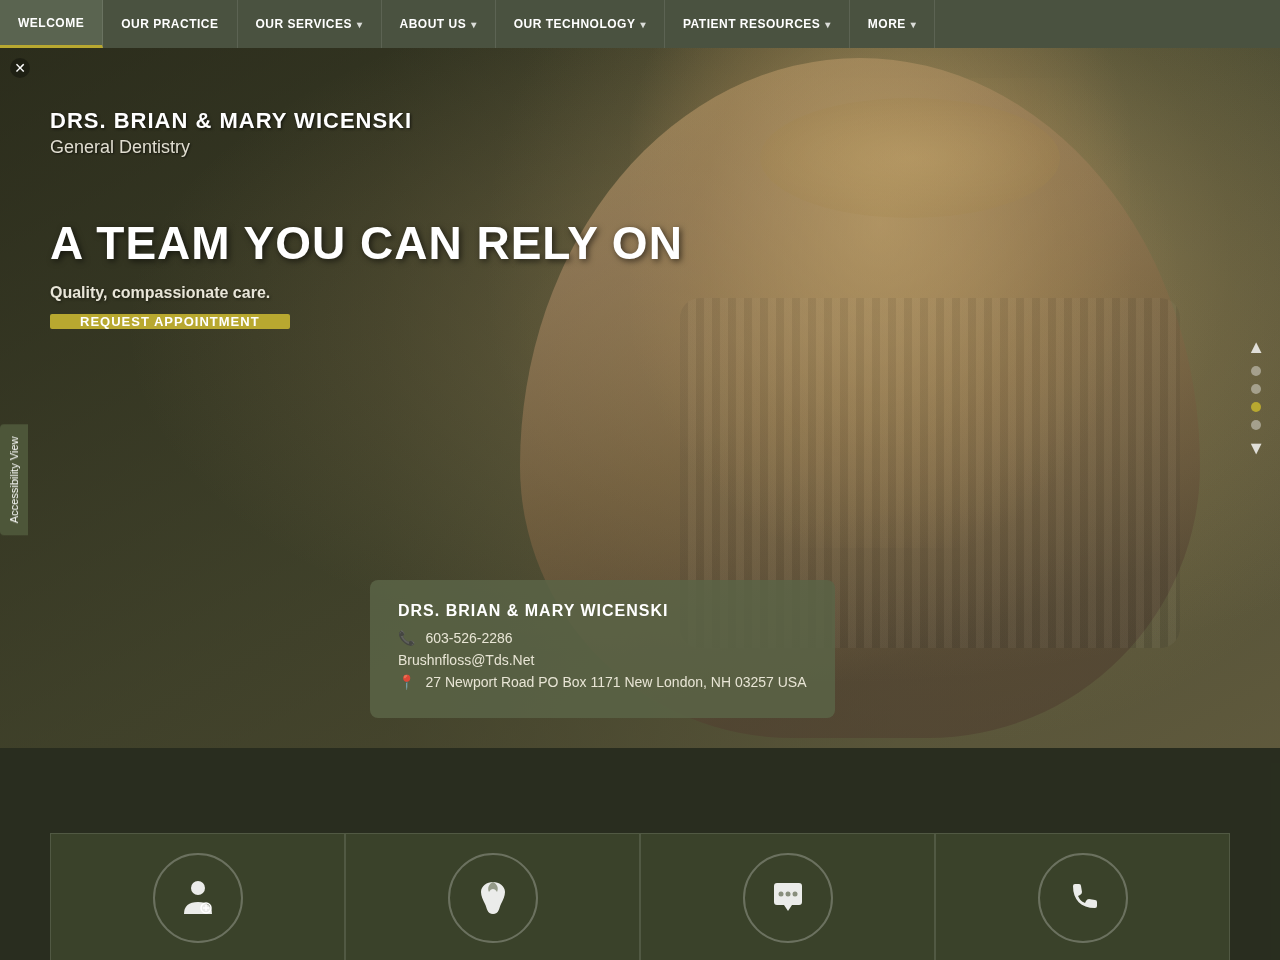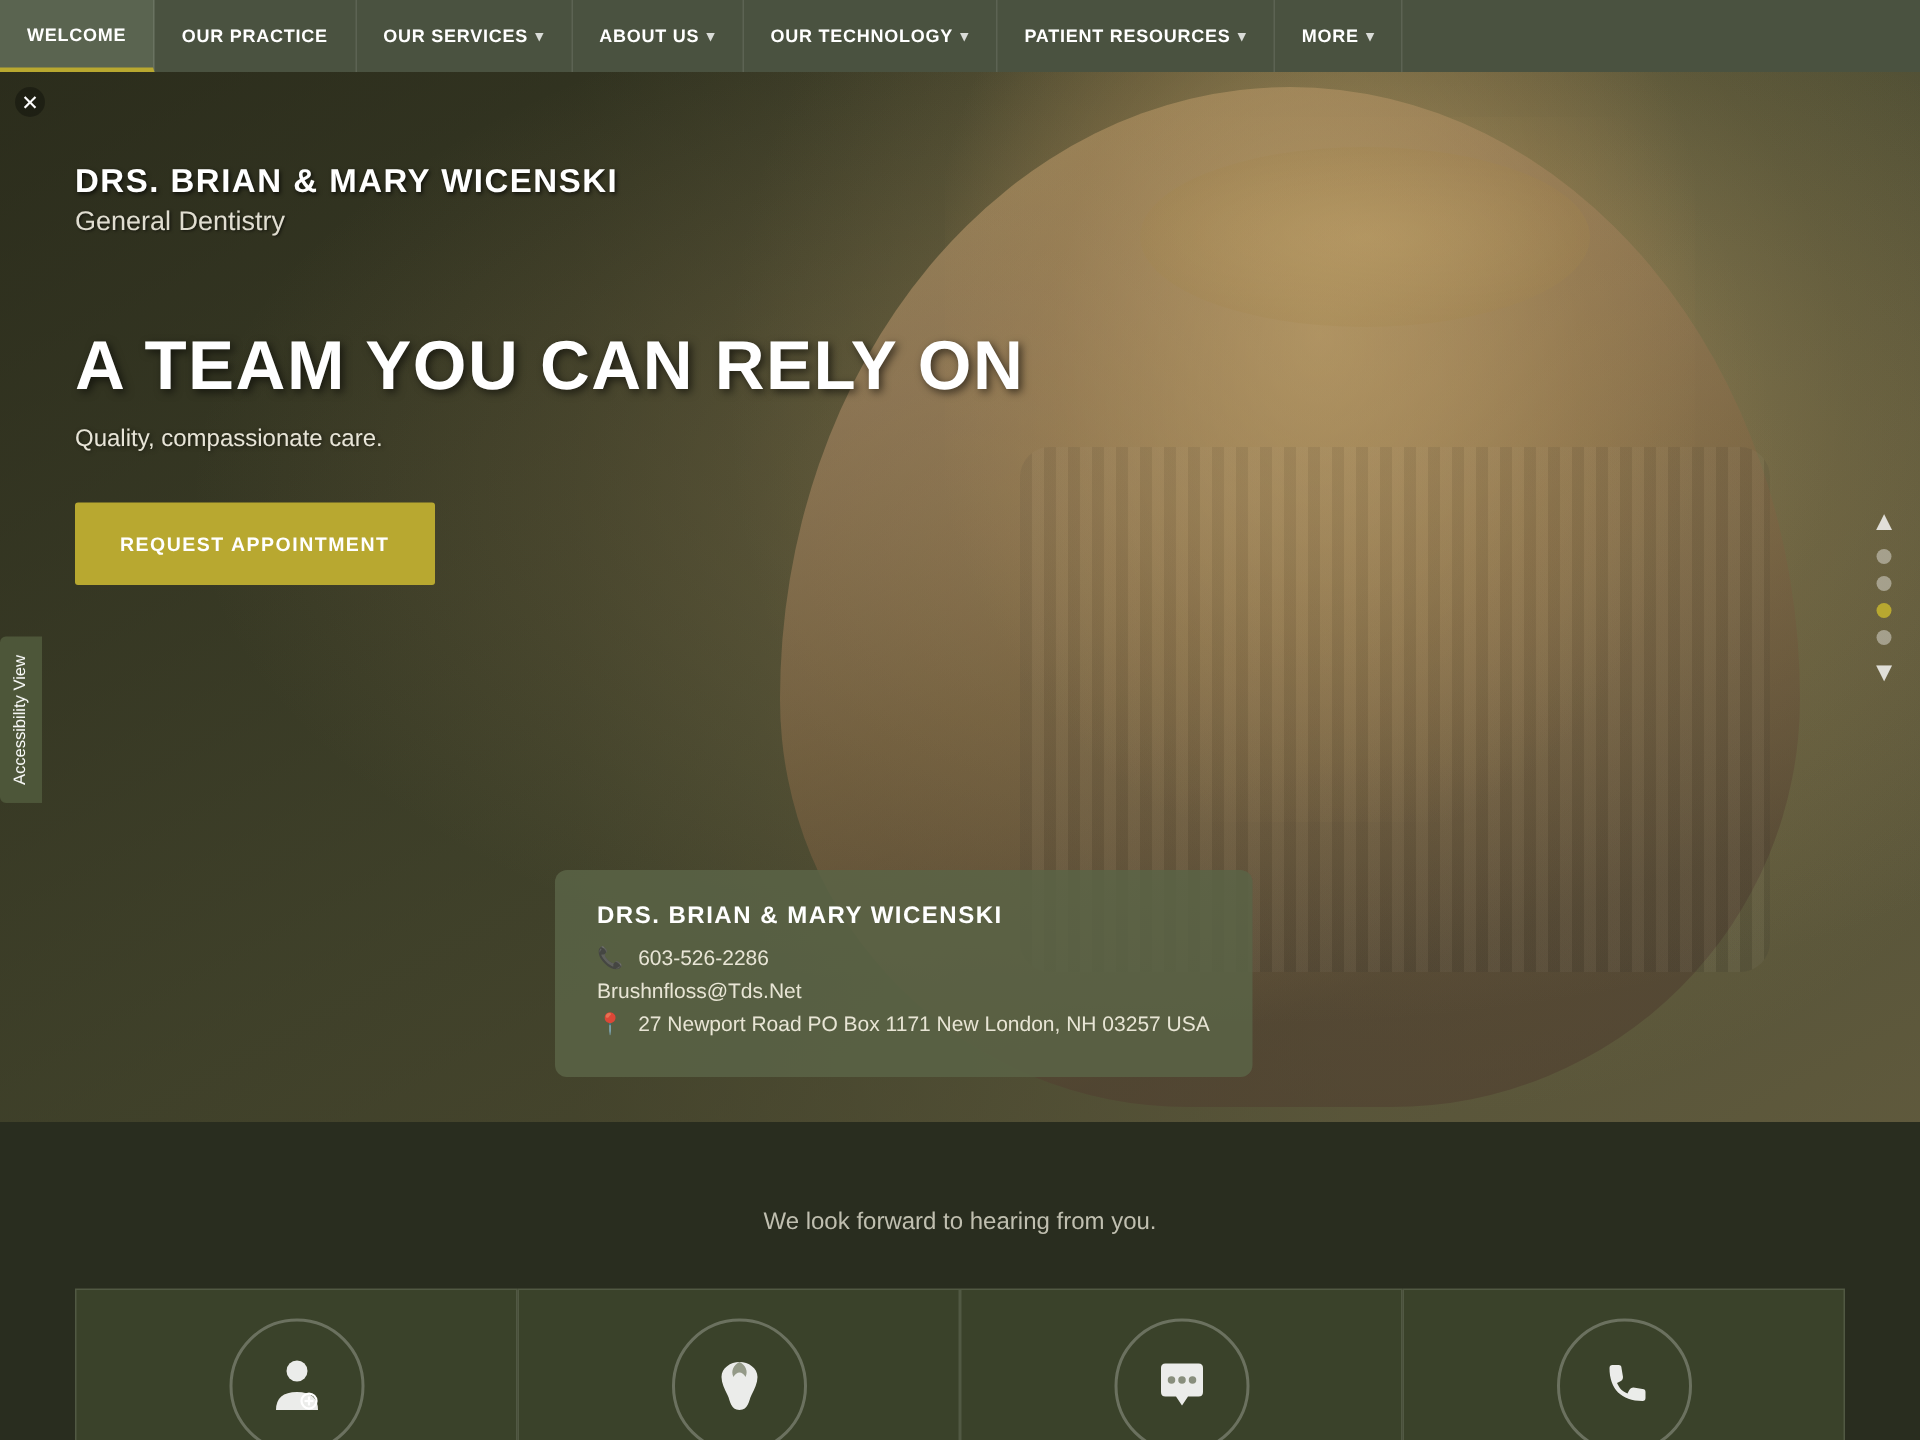--- a/index.html
+++ b/index.html
@@ -78,25 +78,26 @@
       text-shadow: 2px 2px 6px rgba(0,0,0,0.6);
       letter-spacing: 1px;
       text-transform: uppercase;
       line-height: 1.1;
     }
     .hero-tagline {
       font-size: 16px;
       color: #e8e5d8;
       margin-top: 15px;
       text-shadow: 1px 1px 3px rgba(0,0,0,0.5);
+      font-weight: bold;
     }
     .hero-btn {
       display: inline-block;
-      margin-top: 33px;
-      padding: 20px 30px;
+      margin-top: 12px;
+      padding: 0 30px;
       background: #b8a830;
       color: #fff;
       font-size: 13px;
       font-weight: bold;
       letter-spacing: 1px;
       text-transform: uppercase;
       cursor: pointer;
       border: none;
       border-radius: 2px;
     }
@@ -319,21 +320,20 @@
     <div class="side-nav-arrow">▲</div>
     <div class="side-nav-dot"></div>
     <div class="side-nav-dot"></div>
     <div class="side-nav-dot active"></div>
     <div class="side-nav-dot"></div>
     <div class="side-nav-arrow">▼</div>
   </div>
 </div>
 
 <div class="featured-section">
-  <div class="featured-subtitle">We look forward to hearing from you.</div>
   <div class="services-row">
     <div class="service-card">
       <div class="service-icon-circle">
         <svg width="44" height="44" viewBox="0 0 44 44" fill="white">
           <circle cx="22" cy="12" r="7" fill="white" opacity="0.9"></circle>
           <path d="M8 38 Q8 26 22 26 Q36 26 36 38" fill="white" opacity="0.9"></path>
           <circle cx="30" cy="32" r="5" fill="none" stroke="white" stroke-width="1.5"></circle>
           <line x1="30" y1="29" x2="30" y2="35" stroke="white" stroke-width="1.5"></line>
           <line x1="27" y1="32" x2="33" y2="32" stroke="white" stroke-width="1.5"></line>
         </svg>

